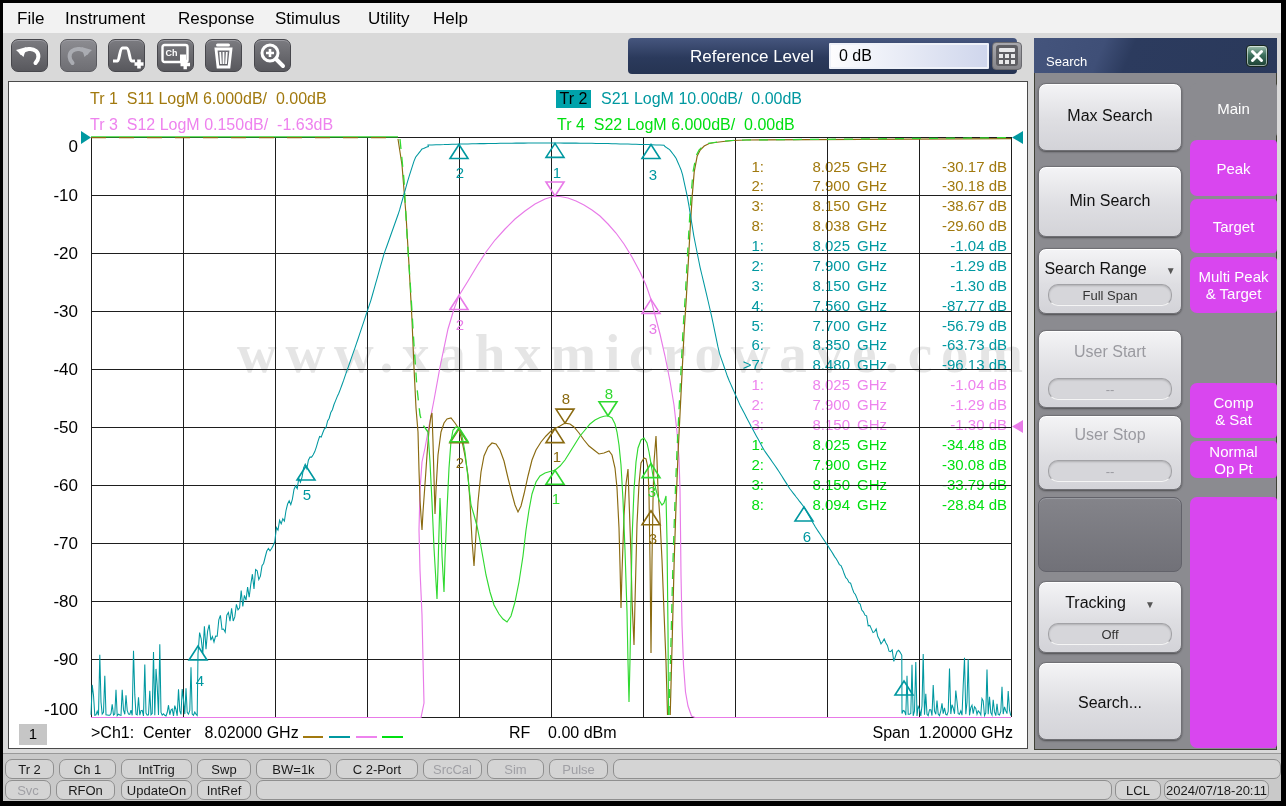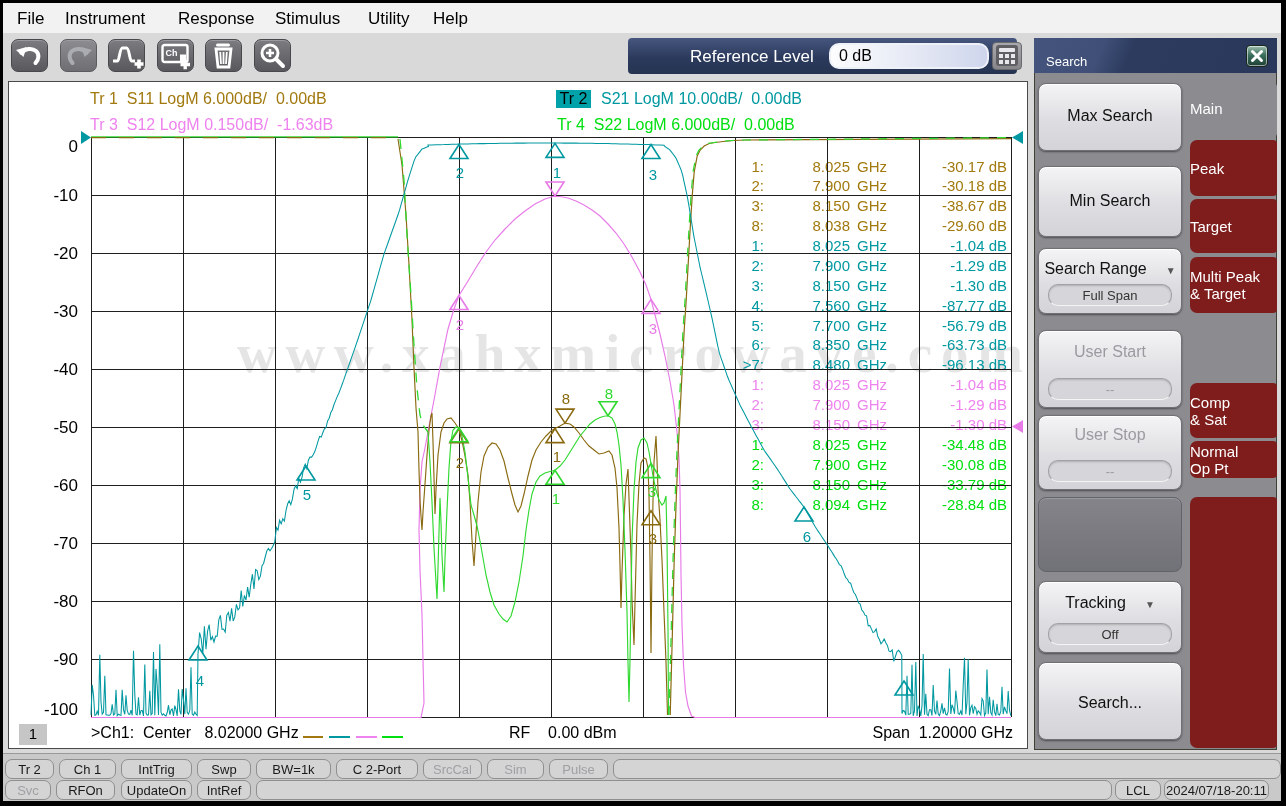--- a/index.html
+++ b/index.html
@@ -7,21 +7,21 @@
 #bg {position:absolute;left:3px;top:33px;width:1278px;height:768px;background:#d9d9d9;}
 #menubar {position:absolute;left:3px;top:3px;width:1278px;height:30px;background:#f2f2f2;}
 .mi {position:absolute;top:6px;font-size:17px;color:#000;}
 #toolbar {position:absolute;left:3px;top:33px;width:1278px;height:47px;background:#d9d9d9;}
 .tbtn {position:absolute;top:6px;width:37px;height:33px;border-radius:7px;
   background:linear-gradient(#7b7b80,#58585d);border:1px solid #47474c;box-shadow:inset 0 1px 0 #9a9aa0;}
 .tbtn.dis {background:linear-gradient(#8c8c91,#6e6e73);border-color:#5a5a5f;}
 #refbar {position:absolute;left:628px;top:38px;width:389px;height:36px;border-radius:4px;
   background:linear-gradient(#46567e,#2b3a5c 55%,#263452);}
 #refbar .rl {position:absolute;left:62px;top:9px;font-size:17px;color:#fff;}
-#refbar .inp {position:absolute;left:201px;top:5px;width:160px;height:26px;border-radius:10px;
+#refbar .inp {position:absolute;left:201px;top:5px;width:160px;height:26px;border-radius:1px;
   background:linear-gradient(90deg,#fdfdfe,#cfd6ec);border:2px solid #eef1f8;font-size:16px;color:#000;padding:2px 0 0 8px;}
 #kpbtn {position:absolute;left:992px;top:42px;width:30px;height:28px;border-radius:4px;
   background:linear-gradient(#a8a8ad,#86868b);border:1px solid #6a6a6f;}
 #chart {position:absolute;left:8px;top:81px;width:1020px;height:668px;background:#fff;border:1px solid #4a4a4a;}
 #wm {position:absolute;left:237px;top:322px;width:810px;font-size:55px;color:rgba(40,40,40,0.12);
   font-family:"Liberation Serif",serif;font-weight:bold;letter-spacing:8.8px;white-space:nowrap;}
 .leg {position:absolute;font-size:16px;white-space:pre;}
 .tr2box {position:absolute;left:556px;top:90px;width:35px;height:18px;background:#00a2aa;color:#000;
   font-size:16px;text-align:center;line-height:18px;}
 .ylab {position:absolute;left:0px;width:78px;text-align:right;font-size:17px;color:#000;}
@@ -45,23 +45,23 @@
   border:1px solid #707075;box-shadow:0 1px 2px rgba(0,0,0,.45), inset 0 1px 0 #fff;}
 .plab {position:absolute;left:0;width:100%;text-align:center;font-size:16px;color:#111;}
 .pbtn.dis .plab {color:#9a9aa0;}
 .arr {font-size:10px;color:#555;margin-left:19px;}
 .sub {position:absolute;left:9px;bottom:7px;width:124px;height:22px;background:#d6d6da;
   border:1px solid #a2a2a6;border-bottom-color:#f5f5f5;border-radius:10px;text-align:center;
   font-size:13px;color:#333;line-height:21px;box-shadow:inset 0 1px 2px rgba(0,0,0,.18);}
 .pbtn.dis .sub {color:#9a9aa0;}
 .pempty {position:absolute;border-radius:8px;background:linear-gradient(#84848a,#717178);
   border:1px solid #62626a;box-shadow:inset 0 1px 0 #989aa0;}
-.tab {position:absolute;left:1190px;width:87px;background:#7f1d1d;border-radius:7px 4px 4px 7px;}
+.tab {position:absolute;left:1190px;width:87px;background:#d946ef;border-radius:7px 4px 4px 7px;}
 .tab.act {background:#8b8b90;}
-.tabtx {position:absolute;left:0;top:50%;transform:translateY(-50%);width:100%;text-align:left;
+.tabtx {position:absolute;left:0;top:50%;transform:translateY(-50%);width:100%;text-align:center;
   color:#fff;font-size:15px;line-height:17px;}
 #sbar1 {position:absolute;left:3px;top:753px;width:1278px;height:26px;background:#c9c9c9;border-top:1px solid #999;}
 #sbar2 {position:absolute;left:3px;top:779px;width:1278px;height:22px;background:#c9c9c9;}
 .sb {position:absolute;height:20px;border:1px solid #8f8f8f;border-radius:7px;background:#d4d4d4;
   font-size:13px;color:#1a1a1a;text-align:center;padding-top:2px;}
 .sb.dis {color:#a0a0a5;}
 #footer-bk {position:absolute;left:0;top:801px;width:1286px;height:5px;background:#000;}
 </style></head>
 <body>
 <div id="win">

